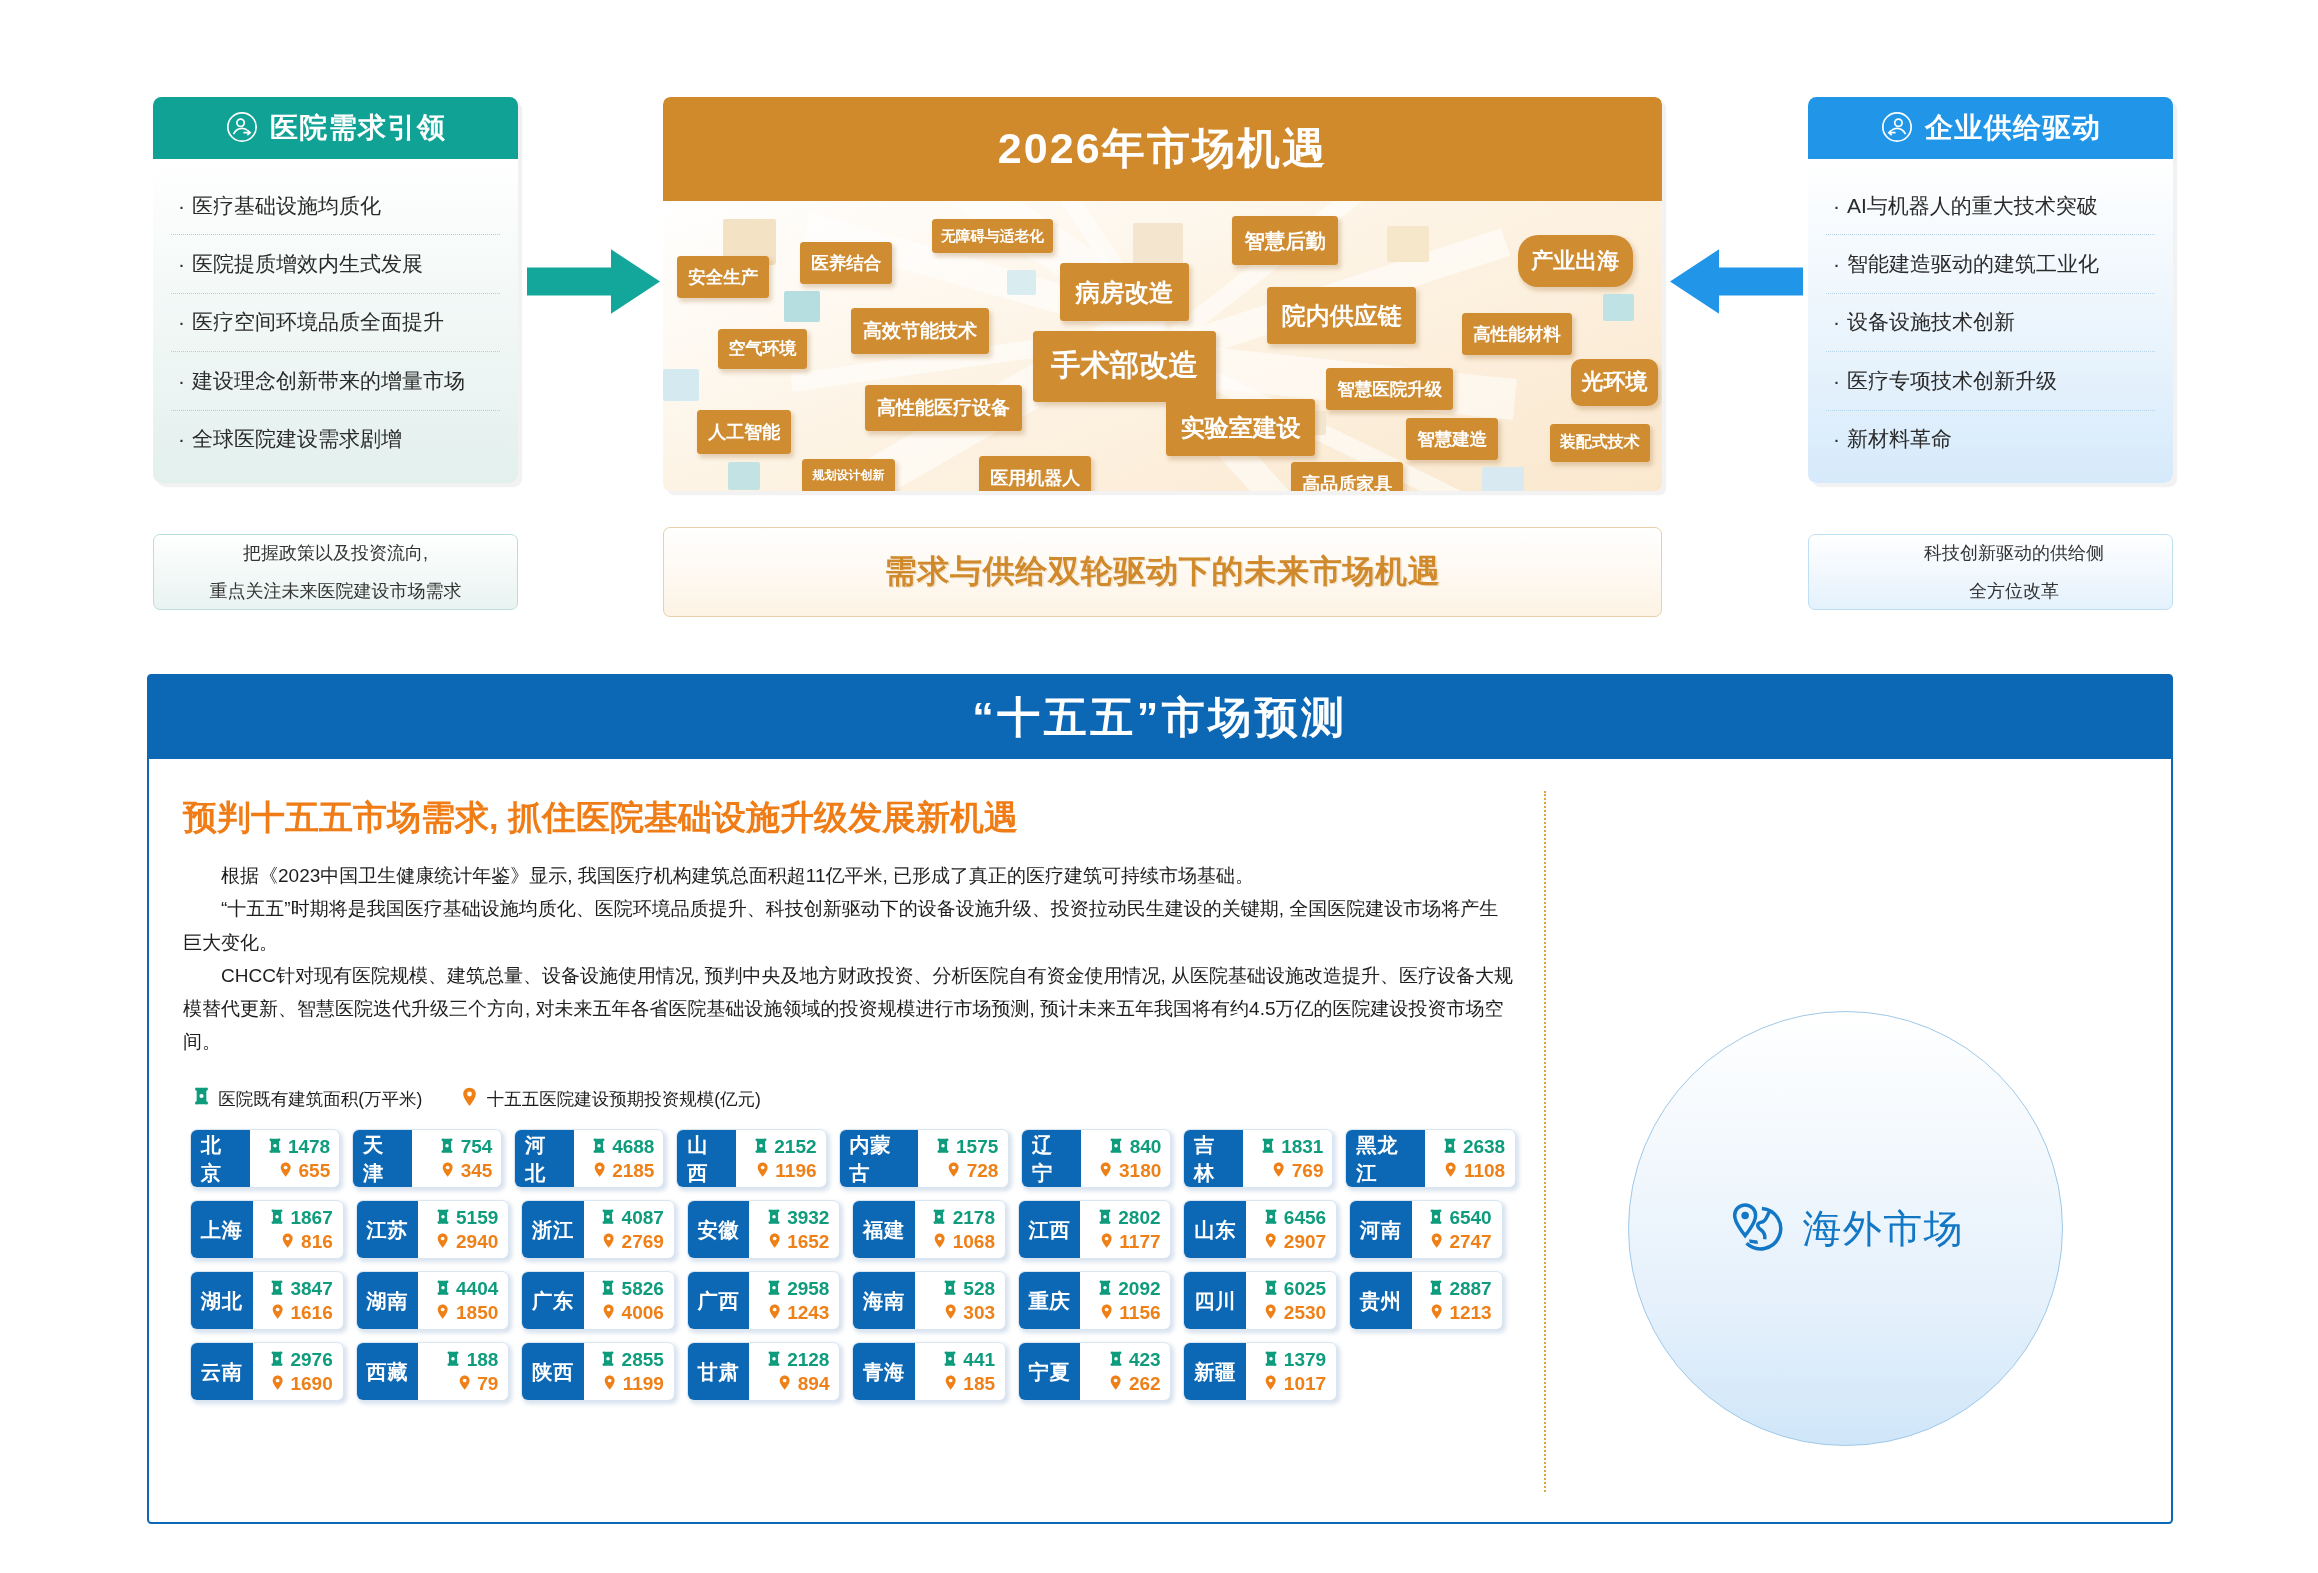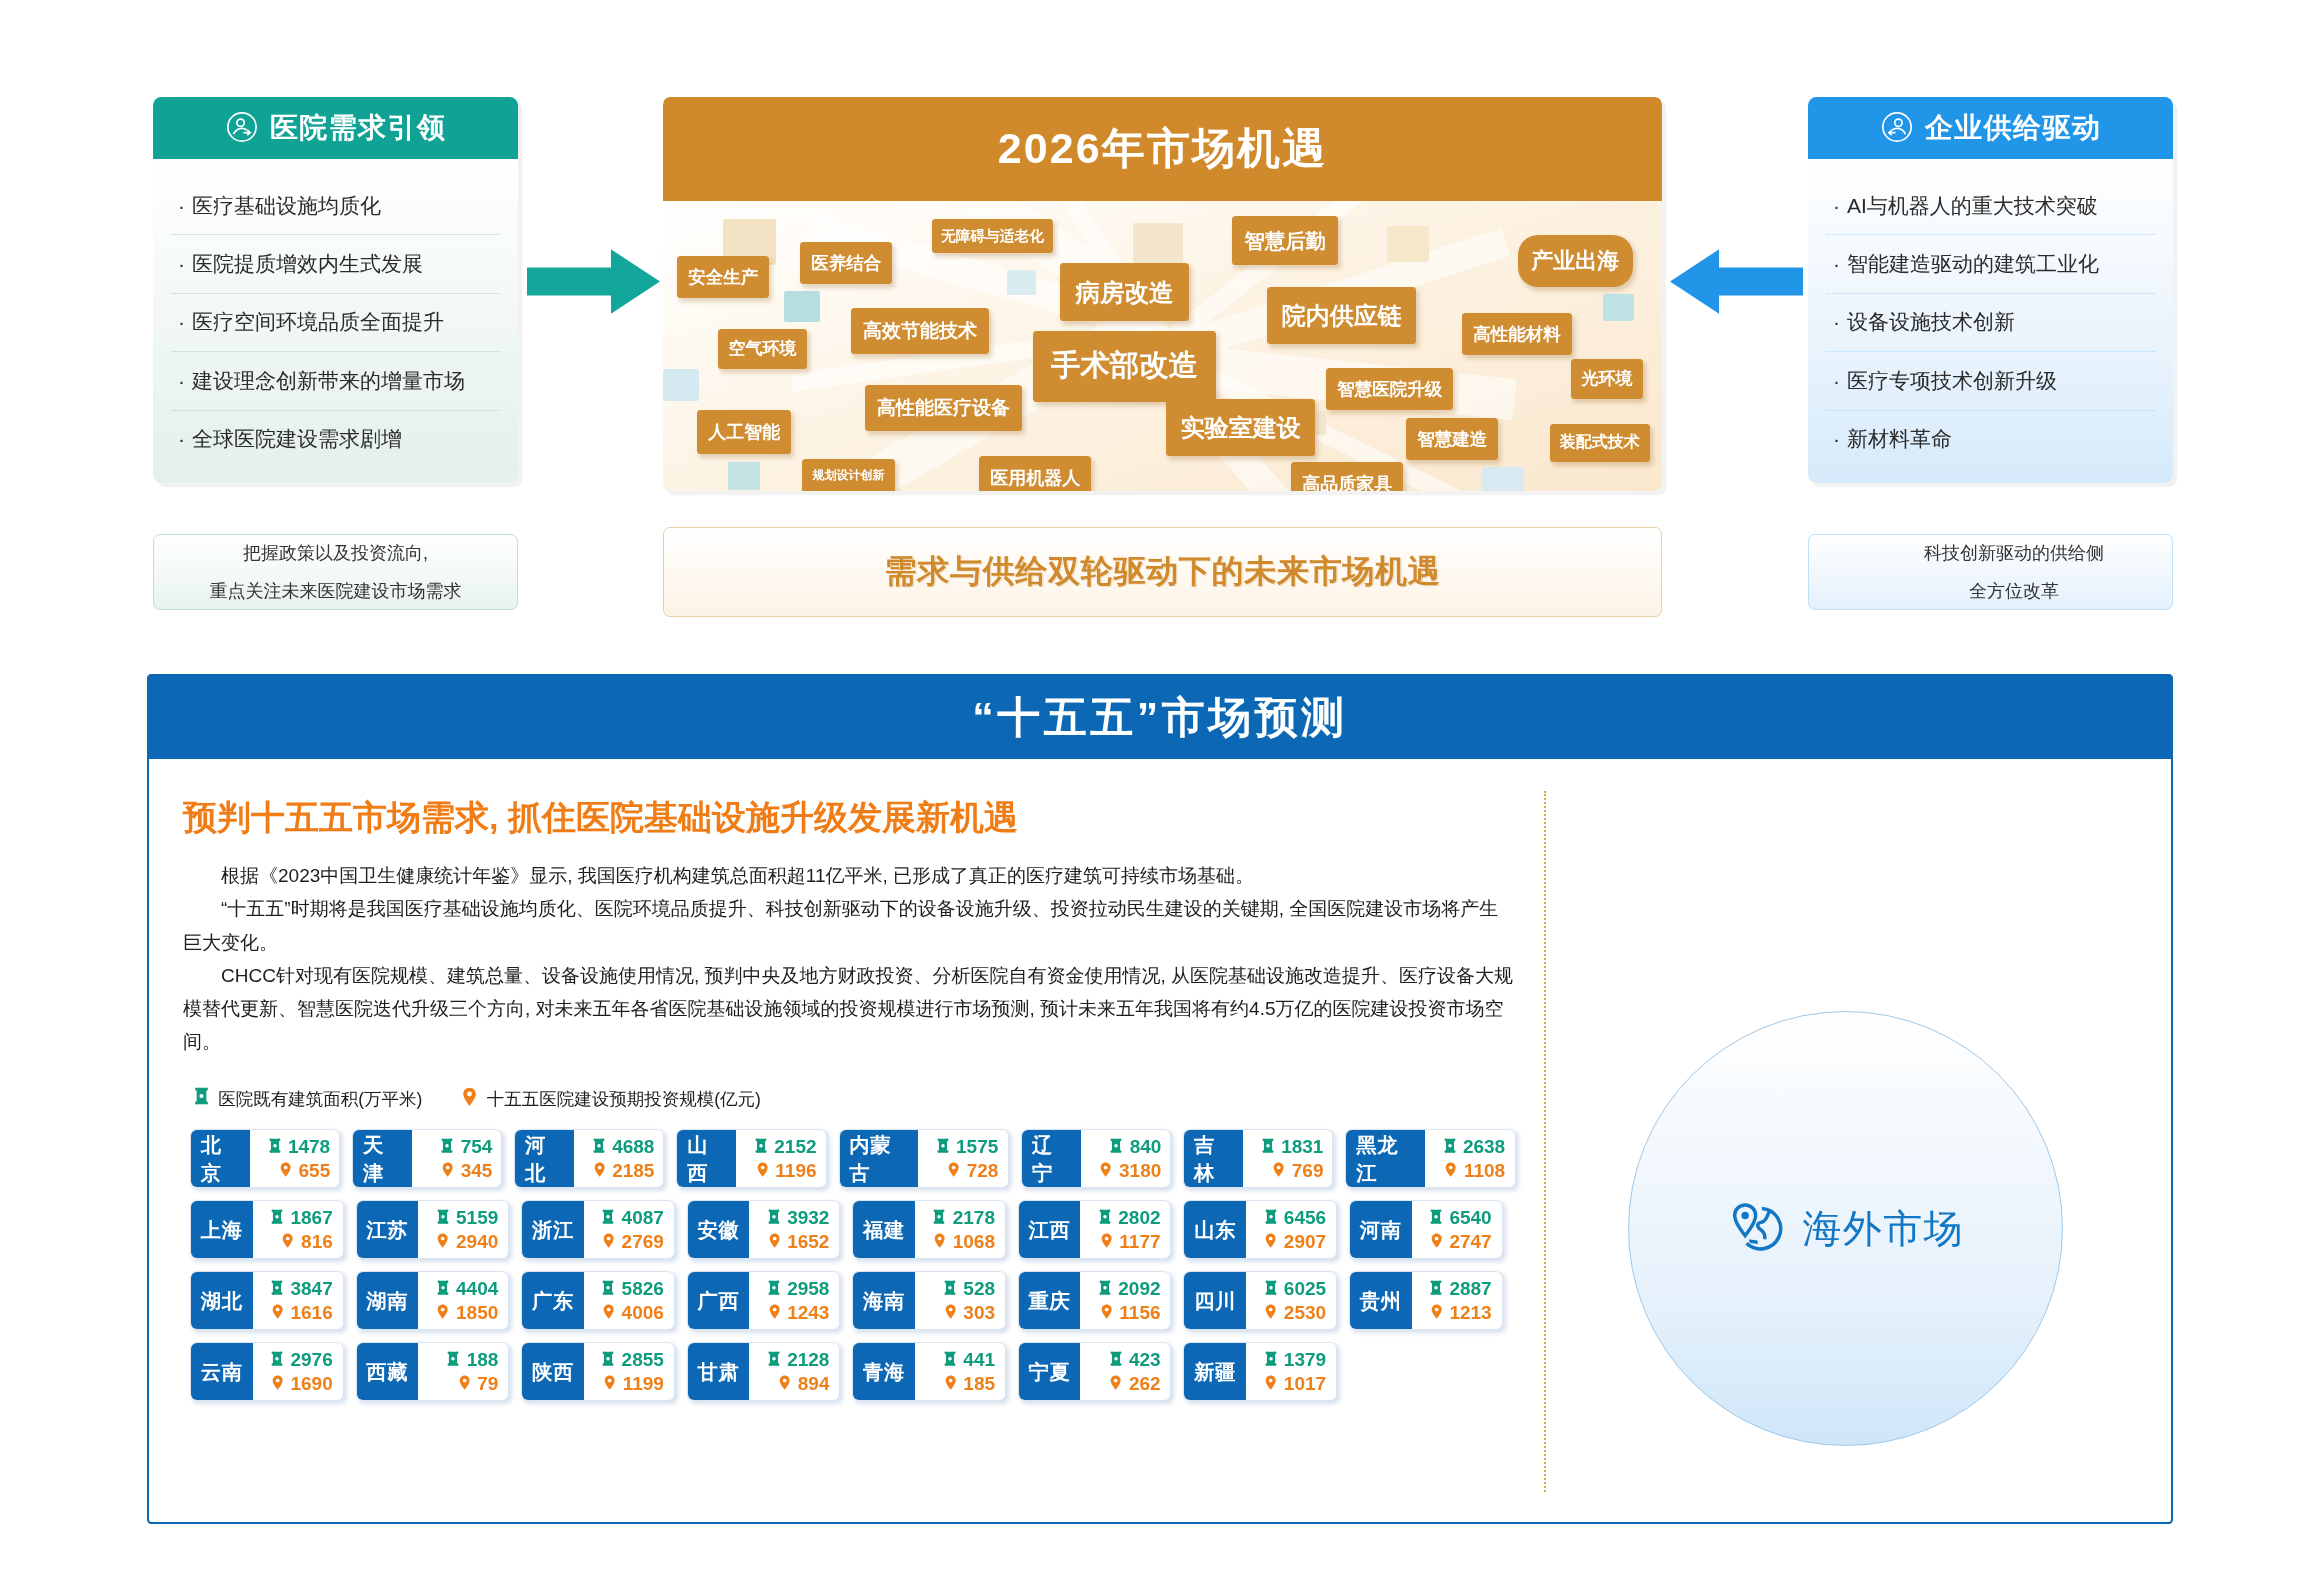--- a/index.html
+++ b/index.html
@@ -293,21 +293,21 @@
           </div>
           <div class="tag" style="left: 188px; top: 107px; font-size: 19px; padding: 9.8px 12px;">
             <span>高效节能技术</span>
           </div>
           <div class="tag" style="left: 799px; top: 112px; font-size: 17.5px; padding: 9px 11.2px;">
             <span>高性能材料</span>
           </div>
           <div class="tag" style="left: 370px; top: 130px; font-size: 29.4px; padding: 15.4px 18px;">
             <span>手术部改造</span>
           </div>
-          <div class="tag" style="left: 908px; top: 158px; font-size: 17px; padding: 8.4px 10.5px;">
+          <div class="tag" style="left: 908px; top: 158px; font-size: 22px; padding: 8.4px 10.5px; border-radius: 10px;">
             <span>光环境</span>
           </div>
           <div class="tag" style="left: 663px; top: 167px; font-size: 17.5px; padding: 9px 11.2px;">
             <span>智慧医院升级</span>
           </div>
           <div class="tag" style="left: 202px; top: 184px; font-size: 19px; padding: 9.8px 12px;">
             <span>高性能医疗设备</span>
           </div>
           <div class="tag" style="left: 503px; top: 198px; font-size: 24px; padding: 12.6px 14.7px;">
             <span>实验室建设</span>

